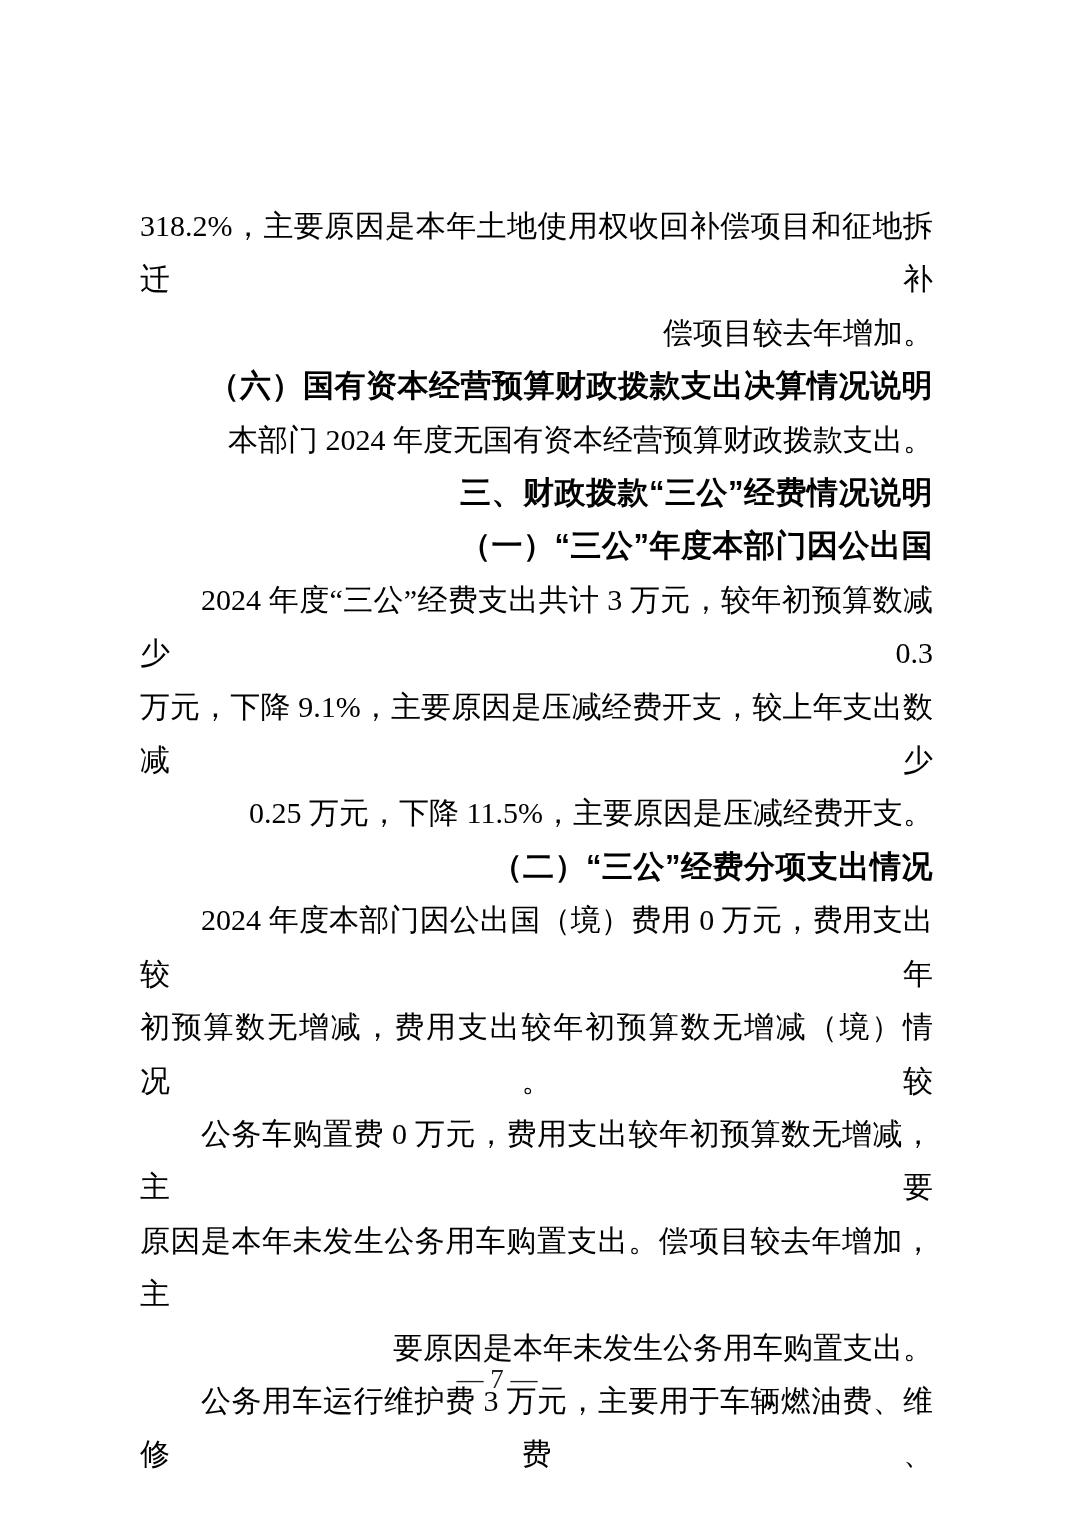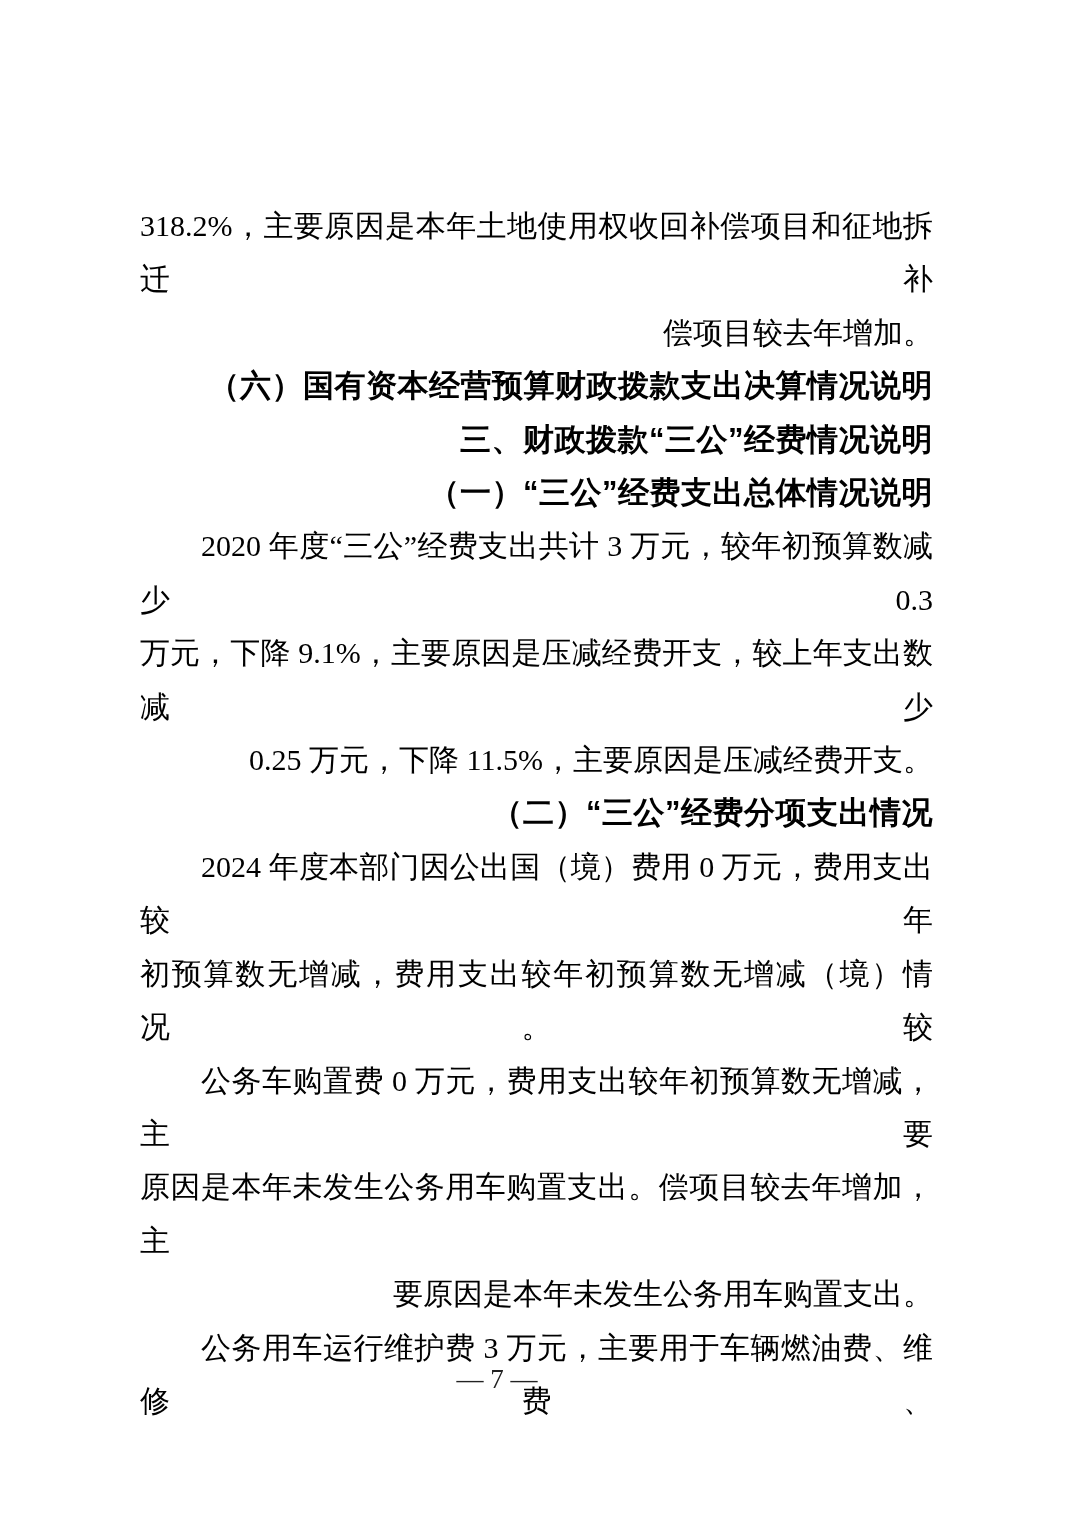--- a/index.html
+++ b/index.html
@@ -65,26 +65,27 @@
 
 <div class="page">
 
   <div class="doc">
 
     <p class="ln just">318.2%，主要原因是本年土地使用权收回补偿项目和征地拆迁补</p>
     <p class="ln">偿项目较去年增加。</p>
 
     <p class="ln hd ind">（六）国有资本经营预算财政拨款支出决算情况说明</p>
 
+    <p class="ln ind">本部门 2024 年度无国有资本经营预算财政拨款支出。</p>
 
     <p class="ln hd ind">三、财政拨款“三公”经费情况说明</p>
 
-    <p class="ln hd ind">（一）“三公”经费支出总体情况说明</p>
+    <p class="ln hd ind">（一）“三公”年度本部门因公出国</p>
 
-    <p class="ln just ind">2020 年度“三公”经费支出共计 3 万元，较年初预算数减少 0.3</p>
+    <p class="ln just ind">2024 年度“三公”经费支出共计 3 万元，较年初预算数减少 0.3</p>
     <p class="ln just">万元，下降 9.1%，主要原因是压减经费开支，较上年支出数减少</p>
     <p class="ln">0.25 万元，下降 11.5%，主要原因是压减经费开支。</p>
 
     <p class="ln hd ind">（二）“三公”经费分项支出情况</p>
 
     <p class="ln just ind">2024 年度本部门因公出国（境）费用 0 万元，费用支出较年</p>
     <p class="ln just">初预算数无增减，费用支出较年初预算数无增减（境）情况。较</p>
 
     <p class="ln just ind">公务车购置费 0 万元，费用支出较年初预算数无增减，主要</p>
     <p class="ln just">原因是本年未发生公务用车购置支出。偿项目较去年增加，主</p>

